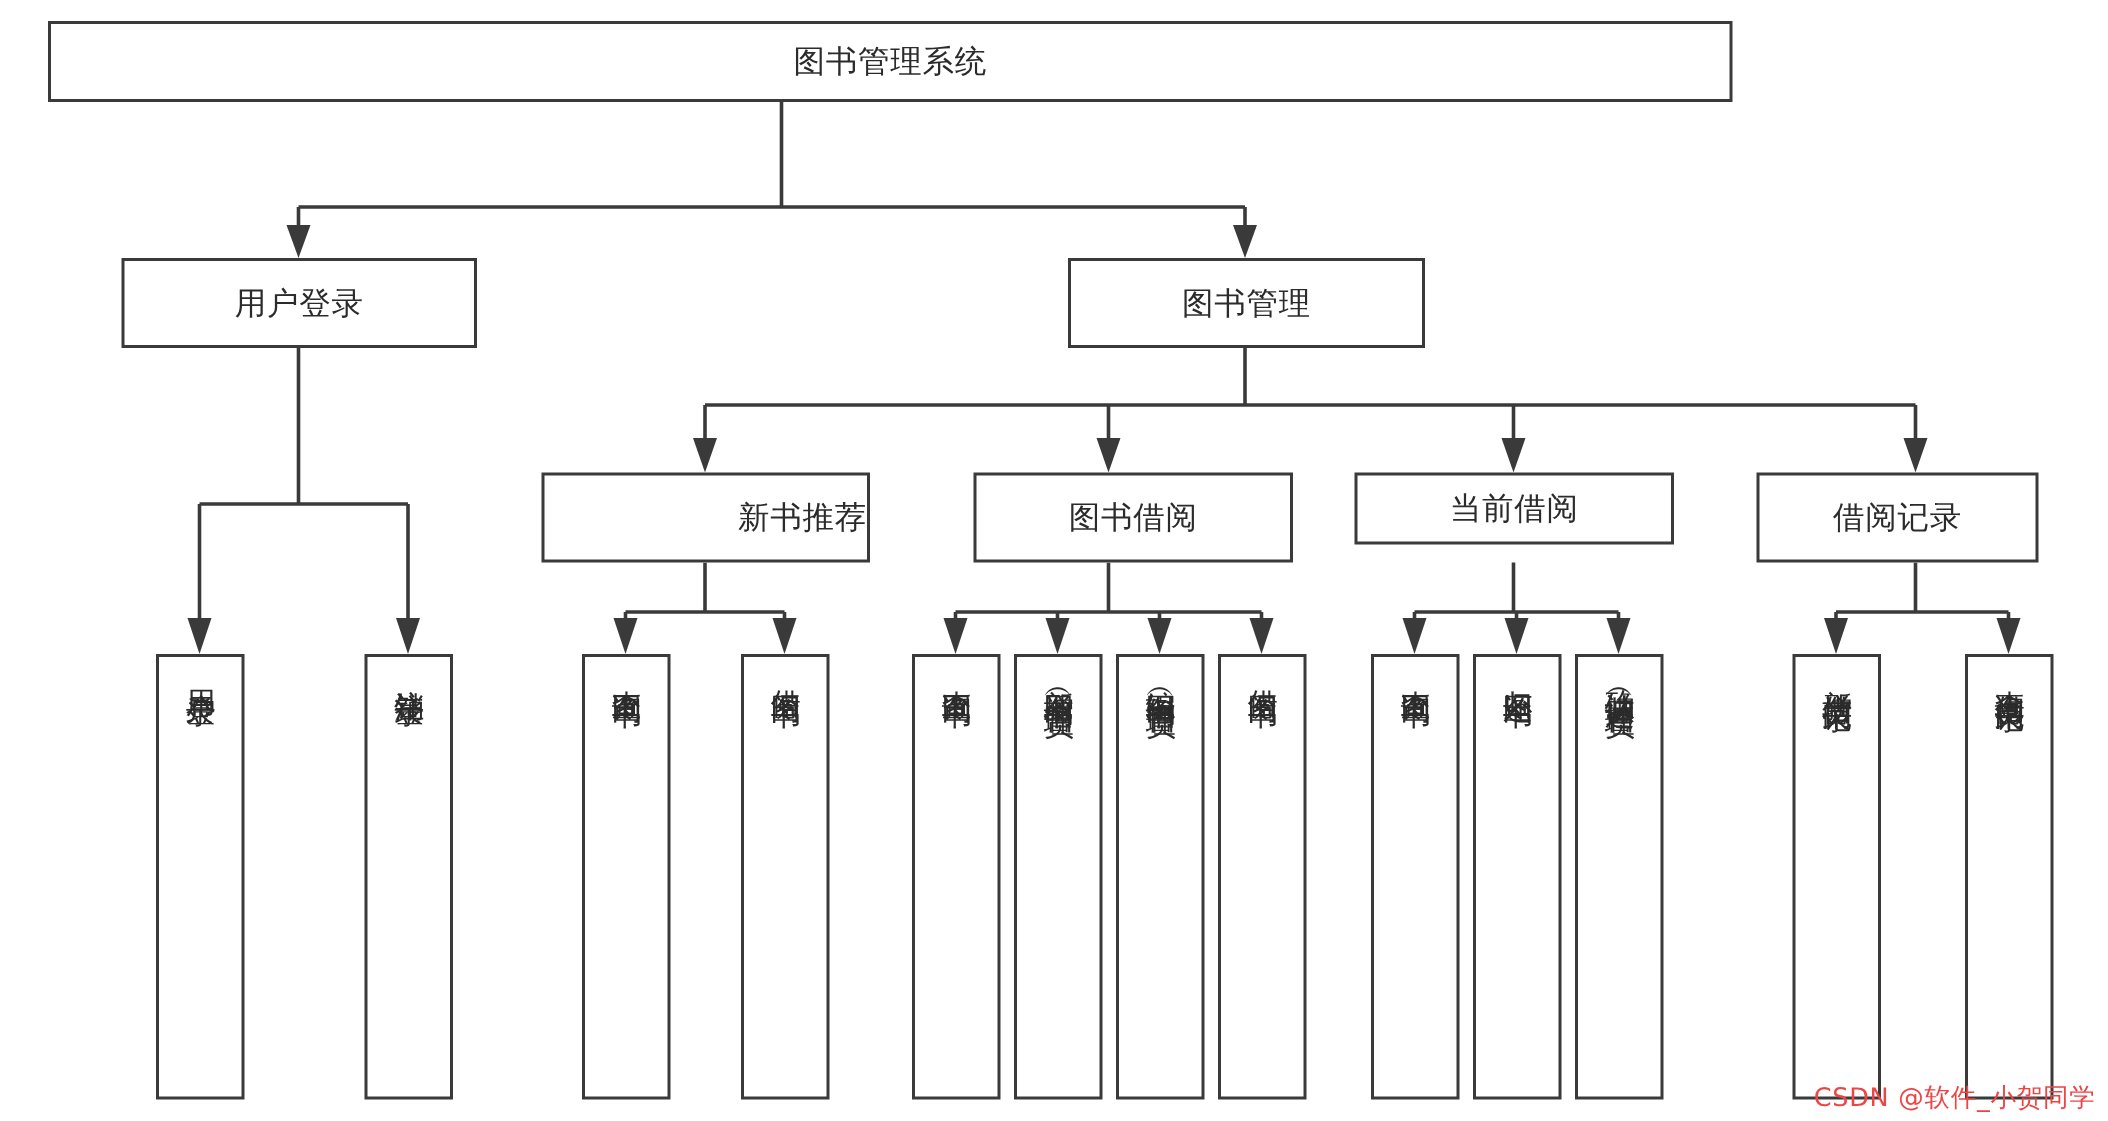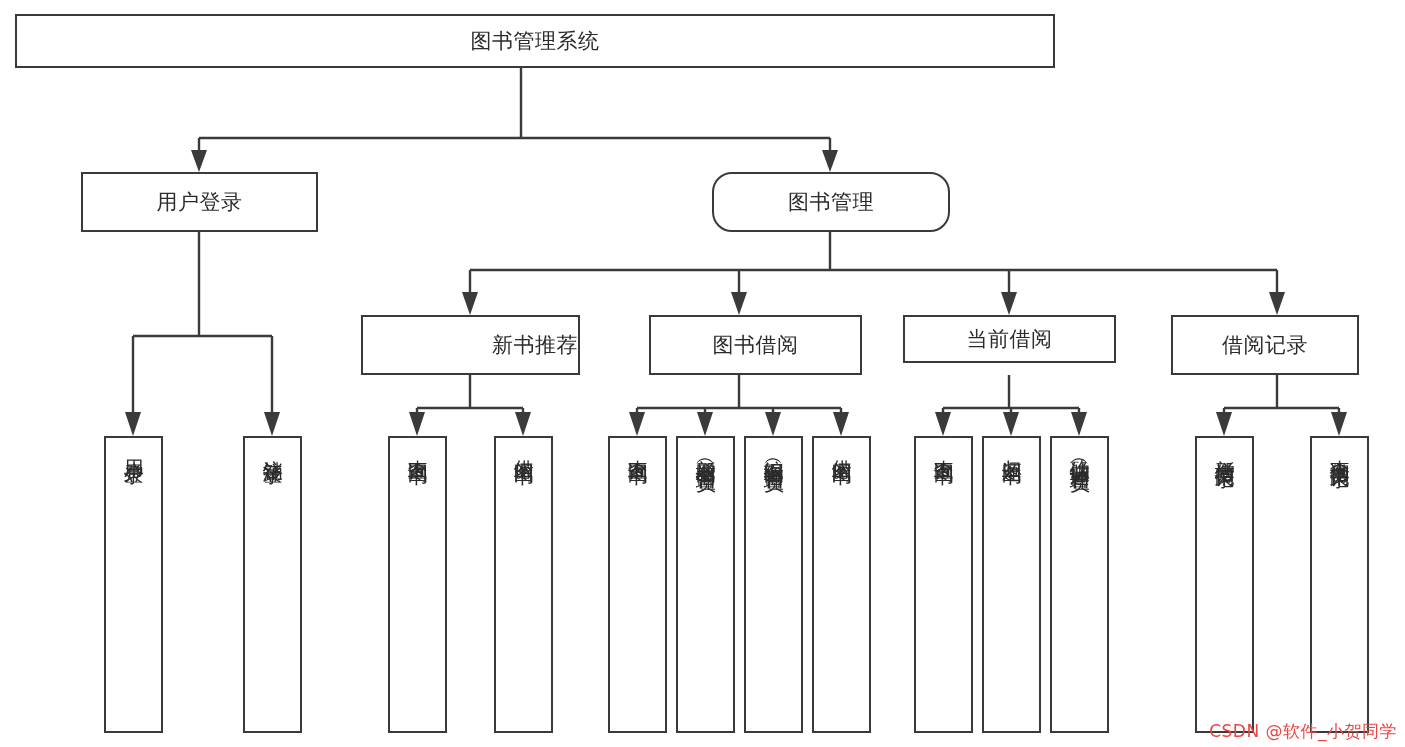--- a/index.html
+++ b/index.html
@@ -148,29 +148,29 @@
     <polygon points="1079,436 1071,412 1087,412"></polygon>
 
     <line x1="1277" y1="375" x2="1277" y2="408"></line>
     <line x1="1224" y1="408" x2="1339" y2="408"></line>
     <line x1="1224" y1="408" x2="1224" y2="420"></line>
     <polygon points="1224,436 1216,412 1232,412"></polygon>
     <line x1="1339" y1="408" x2="1339" y2="420"></line>
     <polygon points="1339,436 1331,412 1347,412"></polygon>
   </svg>
 
-  <div class="node root" style="left:15px; top:14px; width:1040px; height:54px;text-align:right;">
+  <div class="node root" style="left:32px; top:14px; width:1123px; height:54px;text-align:right;">
     <span>图书管理系统</span>
   </div>
 
   <div class="node level1" style="left:81px; top:172px; width:237px; height:60px;">
     <span>用户登录</span>
   </div>
 
-  <div class="node level1" style="left:712px; top:172px; width:238px; height:60px;border-radius:20px;">
+  <div class="node level1" style="left:712px; top:172px; width:238px; height:60px;">
     <span>图书管理</span>
   </div>
 
   <div class="node level2" style="left:361px; top:315px; width:219px; height:60px;justify-content:flex-end;">
     <span>新书推荐</span>
   </div>
 
   <div class="node level2" style="left:633px; top:315px; width:213px; height:60px;margin-left:16px;">
     <span>图书借阅</span>
   </div>

